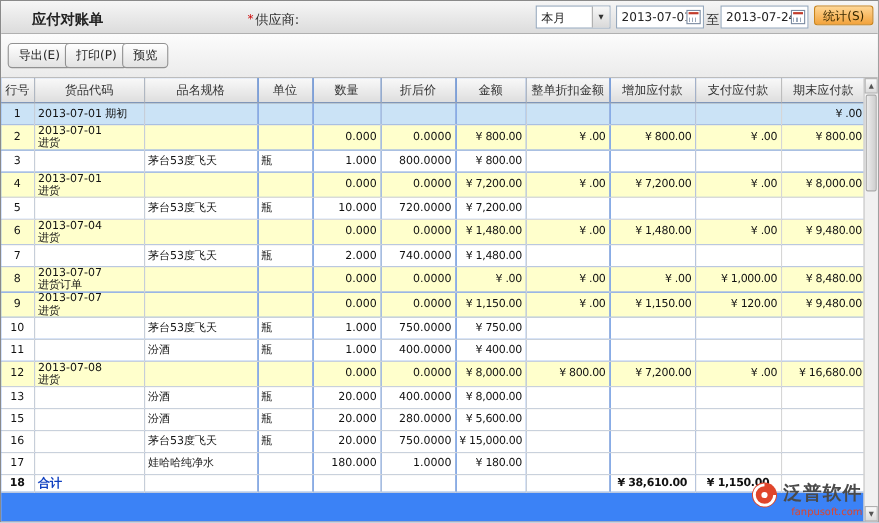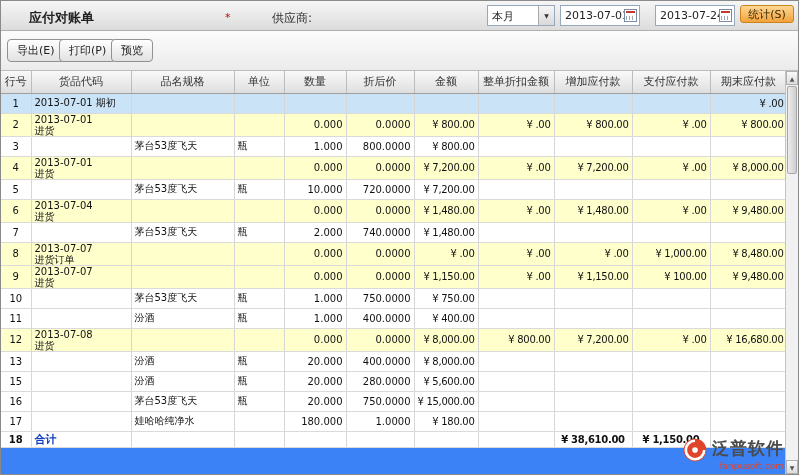--- a/index.html
+++ b/index.html
@@ -4,21 +4,21 @@
 <style>
   * { margin:0; padding:0; box-sizing:border-box; }
   html,body { width:799px; height:475px; font-family:"DejaVu Sans","Liberation Sans",sans-serif; background:#fff; }
   .app { position:relative; width:799px; height:475px; border:1px solid #8a8a8a; background:#fff; overflow:hidden; }
 
   
   .titlebar { position:absolute; top:0; left:0; right:0; height:30px;
     background:linear-gradient(#f6f6f6,#dcdcdc); border-bottom:1px solid #b0b0b0; }
   .page-title { position:absolute; left:28px; top:8px; font-size:13px; font-weight:bold; color:#222; }
   .req { position:absolute; left:224px; top:10px; color:#cc0000; font-size:11px; }
-  .lbl { position:absolute; top:9px; font-size:12px; color:#333; white-space:nowrap;margin-left:40px; }
+  .lbl { position:absolute; top:9px; font-size:12px; color:#333; white-space:nowrap; }
   .supplier-lbl { left:231px; }
   .to-lbl { left:641px; }
   .select, .datebox { position:absolute; top:4px; height:21px; background:#fff; border:1px solid #96a8bc; }
   .sel-val, .date-val { position:absolute; left:4px; top:3px; font-size:11px; color:#222; white-space:nowrap; }
   .arrow-box { position:absolute; top:0; bottom:0; right:0; width:16px;
     background:linear-gradient(#f7f7f7,#d9d9d9); border-left:1px solid #a9a9a9;
     display:flex; align-items:center; justify-content:center; font-size:6px; color:#333; }
   .supplier-select { left:276px; width:194px; }
   .period-select { left:486px; width:68px; }
   .date-from { left:559px; width:80px; }
@@ -269,21 +269,21 @@
               <div class="l1">2013-07-07</div>
               <div class="l2">进货</div>
             </td>
             <td class="c-name"></td>
             <td class="c-unit"></td>
             <td class="num">0.000</td>
             <td class="num">0.0000</td>
             <td class="money">¥ 1,150.00</td>
             <td class="money">¥ .00</td>
             <td class="money">¥ 1,150.00</td>
-            <td class="money">¥ 100.00</td>
+            <td class="money">¥ 120.00</td>
             <td class="money">¥ 9,480.00</td>
           </tr>
           <tr class="item">
             <td class="c-no">10</td>
             <td class="c-code"></td>
             <td class="c-name">茅台53度飞天</td>
             <td class="c-unit">瓶</td>
             <td class="num">1.000</td>
             <td class="num">750.0000</td>
             <td class="money">¥ 750.00</td>

